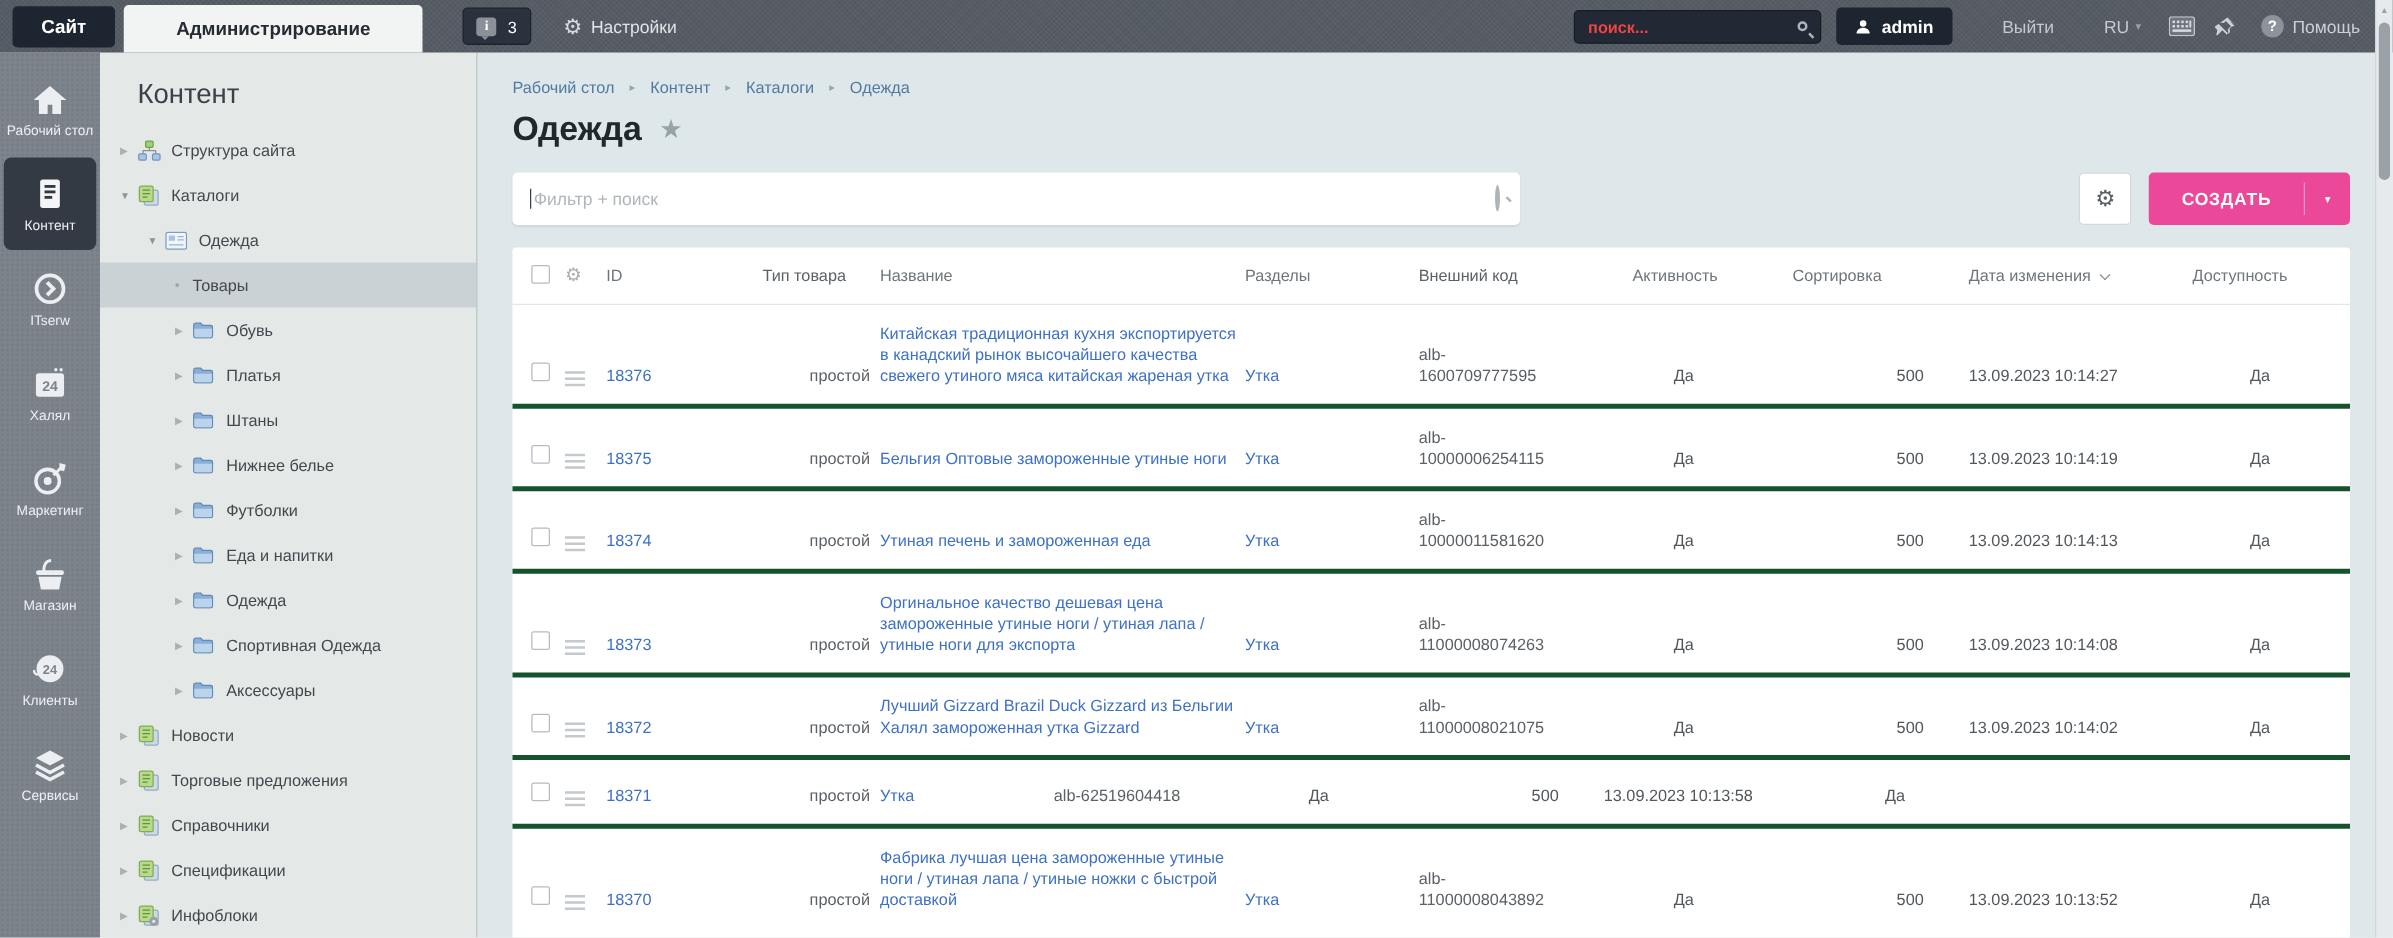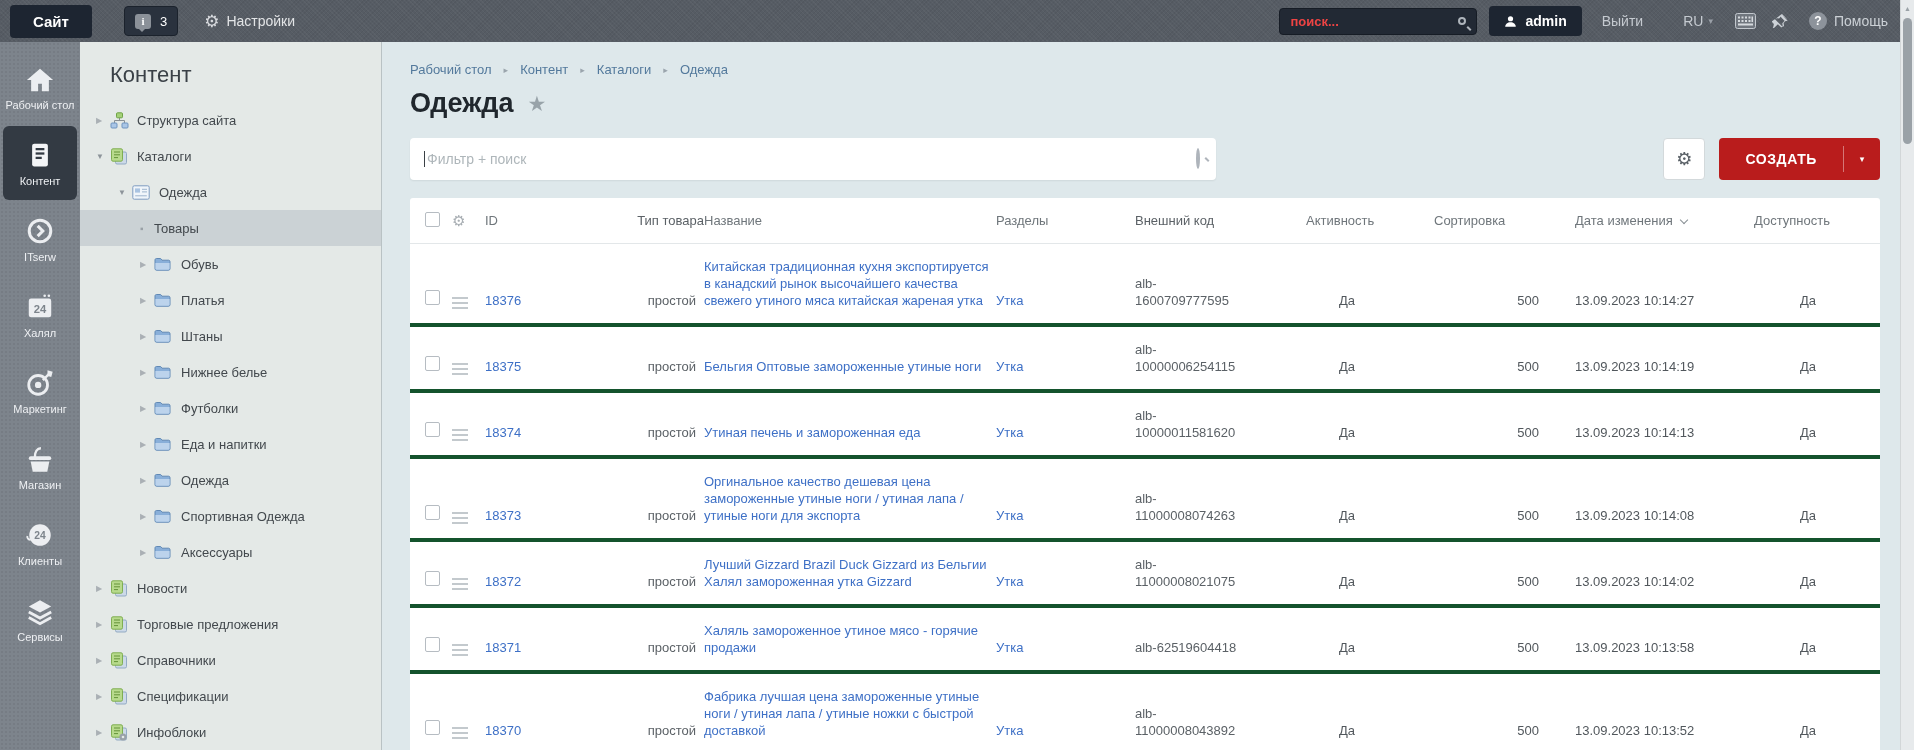--- a/index.html
+++ b/index.html
@@ -33,21 +33,21 @@
   .search-box{ width:198px; height:27px; background:#222934; border:1px solid #161c25;
     border-radius:4px; display:flex; align-items:center; padding:0 10px; }
   .search-ph{ color:#ef4444; font-size:13px; font-weight:bold; flex:1; }
   .magnifier{ width:8px; height:8px; border:2px solid #aeb4bb; border-radius:50%; position:relative;}
   .magnifier::after{ content:''; position:absolute; width:2px; height:5px; background:#aeb4bb;
     transform:rotate(-45deg); left:8px; top:7px;}
   .user-btn{ margin-left:12px; height:30px; background:#1d2531; border-radius:4px;
     display:flex; align-items:center; gap:8px; padding:0 15px; color:#fff;
     font-weight:bold; font-size:14px;}
   .tb-link{ color:#c5cad0; font-size:14px; }
-  .logout{ margin-left:20px; }
+  .logout{ margin-left:40px; }
   .lang{ margin-left:40px; display:flex; align-items:center; gap:5px;}
   .lang .caret{ font-size:9px; color:#9aa0a8;}
   .kbd-wrap{ margin-left:22px; display:flex;}
   .pin-wrap{ margin-left:16px; display:flex;}
   .help{ margin-left:20px; margin-right:26px; display:flex; align-items:center; gap:7px;
     color:#cbd0d5; font-size:14px;}
   .help-ic{ width:18px; height:18px; border-radius:50%; background:#8d939b; color:#fff;
     font-weight:bold; font-size:12px; display:flex; align-items:center; justify-content:center;}
 
   
@@ -98,21 +98,21 @@
   .controls-row{ display:flex; align-items:flex-start; margin-top:19px;}
   .filter-box{ width:806px; height:42px; background:#fff; border-radius:4px;
     box-shadow:0 1px 2px rgba(0,0,0,.07); display:flex; align-items:center;
     padding:0 14px; position:relative;}
   .filter-caret{ width:1px; height:16px; background:#3a4045; margin-right:2px;}
   .filter-ph{ color:#aeb6ba; font-size:14px;}
   .filter-mag{ position:absolute; right:16px; color:#c3cacd;}
   .gear-btn{ margin-left:auto; width:42px; height:42px; background:#fff;
     border:1px solid #d3d9db; border-radius:4px; display:flex; align-items:center;
     justify-content:center; font-size:18px; color:#5a6167;}
-  .create-btn{ margin-left:14px; height:42px; background:#b91c1c; border-radius:4px;
+  .create-btn{ margin-left:14px; height:42px; background:#ec4899; border-radius:4px;
     display:flex; align-items:stretch; color:#fff; overflow:hidden;}
   .create-label{ padding:0 26px; display:flex; align-items:center; font-weight:bold;
     font-size:14px; letter-spacing:.6px;}
   .create-split{ width:1px; background:rgba(255,255,255,.4); margin:8px 0;}
   .create-caret{ width:36px; display:flex; align-items:center; justify-content:center;
     font-size:9px;}
 
   
   .grid{ margin-top:18px; width:1470px; background:#fff; border-radius:3px 3px 0 0;
     min-height:560px; font-size:13px;}
@@ -125,38 +125,39 @@
   .c-menu{ width:24px; flex:none;}
   .c-id{ width:134px; flex:none; padding-left:9px;}
   .c-type{ width:94px; flex:none; text-align:right; padding-right:8px; color:#5b6166;}
   .c-name{ width:292px; flex:none; }
   .c-section{ width:139px; flex:none;}
   .c-ext{ width:171px; flex:none; padding-right:14px; white-space:pre-line; color:#5b6166;}
   .c-active{ width:128px; flex:none;}
   .c-sort{ width:141px; flex:none; text-align:right; padding-right:36px;}
   .c-date{ width:179px; flex:none;}
   .c-avail{ flex:1;}
-  .thead .c-type{ text-align:right; padding-right:0;}
+  .thead .c-type{ text-align:left; padding-right:0;}
   .thead .c-sort{ text-align:left; padding-right:0;}
   .trow .c-active{ padding-left:33px;}
   .trow .c-avail{ padding-left:46px;}
   .checkbox{ display:inline-block; width:15px; height:15px; background:#fff;
     border:1px solid #b6bcc2; border-radius:2px; margin-top:1px;}
   .thead-gear{ font-size:15px; color:#a8aeb3; line-height:1;}
   .row-menu{ display:inline-flex; flex-direction:column; gap:3px; margin-top:4px;}
   .row-menu i{ display:block; width:16px; height:2px; background:#c3c9cd;}
   .tlink{ color:#3e70c6; text-decoration:none; cursor:pointer;}
   .sort-ind{ display:inline-block; width:6px; height:6px; border-right:1.5px solid #878e93;
     border-bottom:1.5px solid #878e93; transform:rotate(45deg); margin-left:8px; margin-bottom:2px;}
 </style>
 </head>
 <body>
 
 <div class="topbar">
   <div class="site-btn">Сайт</div>
+  <div class="admin-tab">Администрирование</div>
   <div class="notif">
     <span class="notif-ic">i</span>
     <span class="notif-count">3</span>
   </div>
   <div class="tb-settings">
     <span class="tb-gear">⚙</span>
     <span>Настройки</span>
   </div>
   <div class="tb-spacer"></div>
   <div class="search-box">
@@ -625,21 +626,20 @@
   </div>
         <div class="trow">
     <span class="c-check"><span class="checkbox"></span></span>
     <span class="c-menu"><span class="row-menu">
               <i></i>
               <i></i>
               <i></i>
             </span></span>
     <span class="c-id"><a class="tlink">18371</a></span>
     <span class="c-type">простой</span>
-    <span class="c-name"><a class="tlink">Халяль замороженное утиное мясо - горячие продажи</a></span>
     <span class="c-section"><a class="tlink">Утка</a></span>
     <span class="c-ext">alb-62519604418</span>
     <span class="c-active">Да</span>
     <span class="c-sort">500</span>
     <span class="c-date">13.09.2023 10:13:58</span>
     <span class="c-avail">Да</span>
   </div>
         <div class="trow">
     <span class="c-check"><span class="checkbox"></span></span>
     <span class="c-menu"><span class="row-menu">

